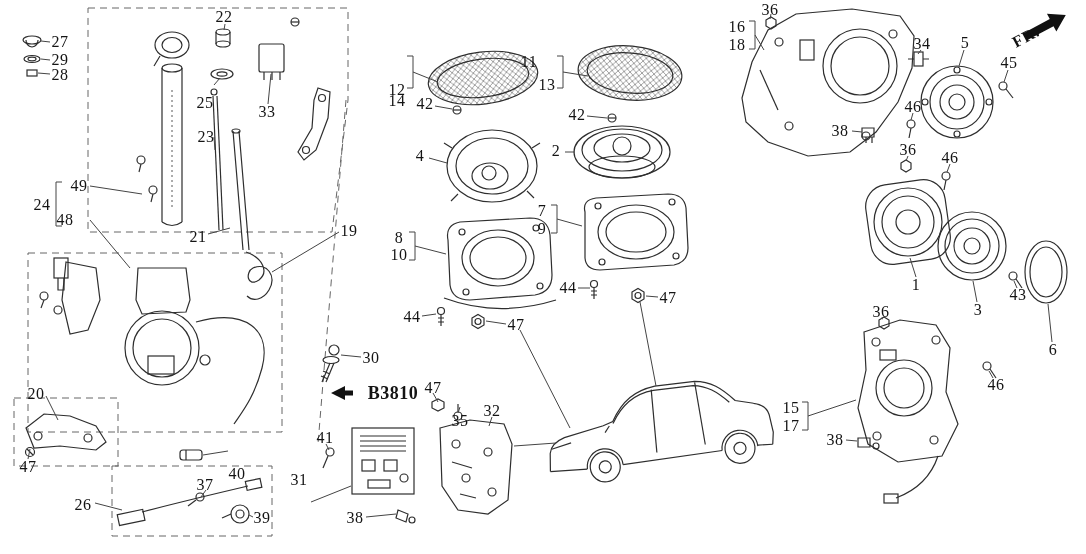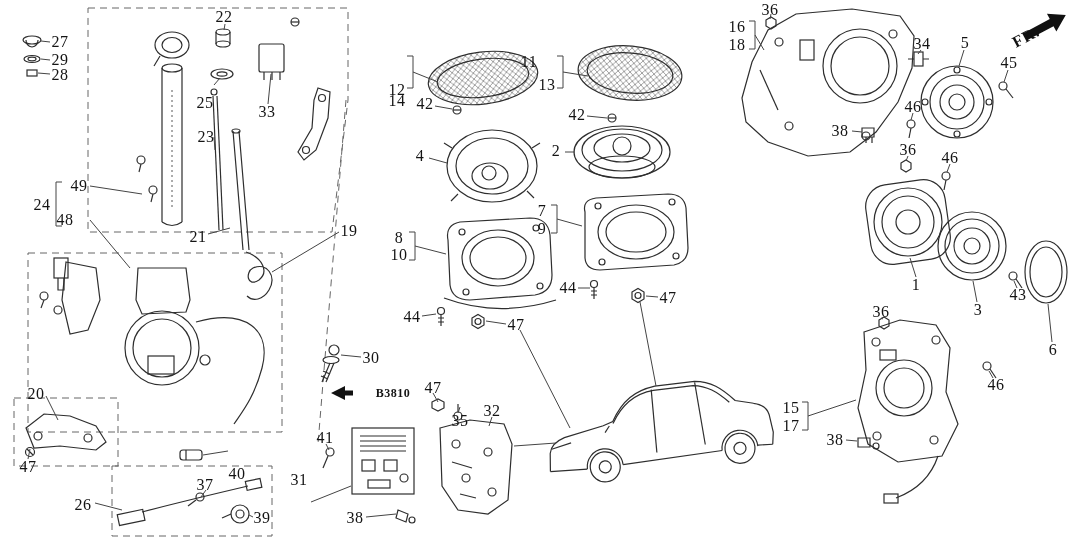--- a/index.html
+++ b/index.html
@@ -6,21 +6,21 @@
   .stage{
     position:relative;width:1086px;height:554px;background:#ffffff;
     font-family:"Liberation Serif", serif;overflow:hidden;
   }
   .diagram-svg{position:absolute;left:0;top:0;width:1086px;height:554px;}
   .callout{
     position:absolute;transform:translate(-50%,-50%);
     font-size:16px;color:#141414;white-space:nowrap;letter-spacing:.5px;
     line-height:1;
   }
-  .callout-bold{font-weight:bold;font-size:12px;}
+  .callout-bold{font-weight:bold;font-size:18px;}
   .fr-label{
     position:absolute;left:1012px;top:28px;
     transform:rotate(-28deg);
     font-weight:bold;font-size:16px;color:#111;letter-spacing:1px;
   }
 </style>
 </head>
 <body>
 
 <div class="stage">

